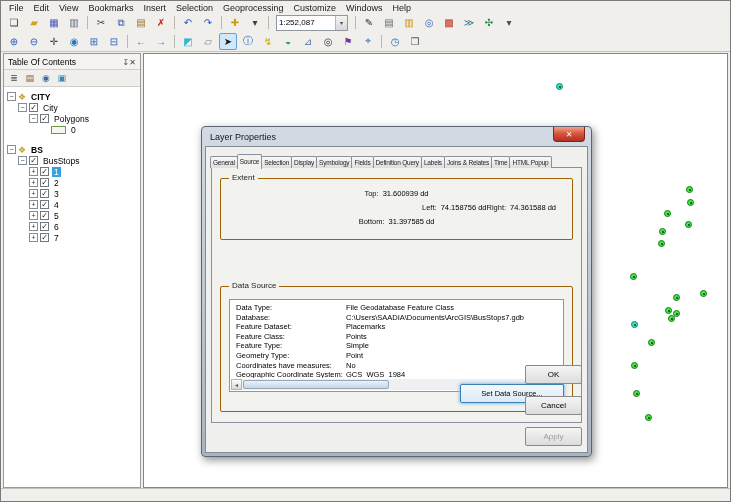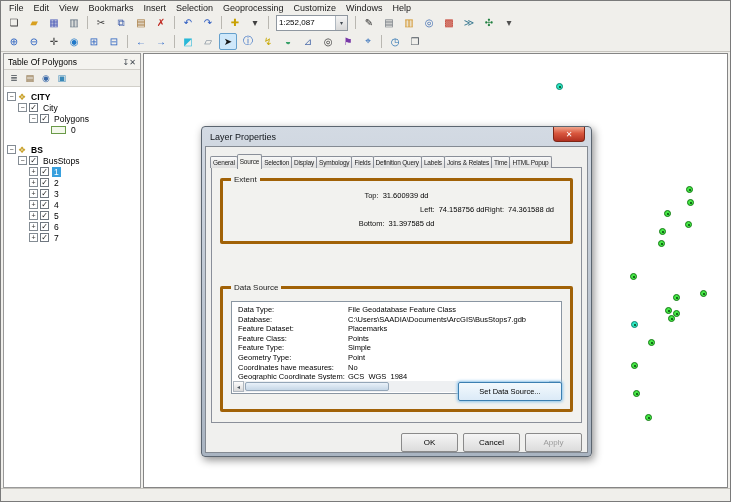--- a/index.html
+++ b/index.html
@@ -45,38 +45,38 @@
 
   
   #dialog{position:absolute;left:200px;top:125px;width:391px;height:331px;background:linear-gradient(#d3dae3,#a9b4c1);border:1px solid #5b6570;border-radius:4px;box-shadow:2px 3px 8px rgba(0,0,0,.45);padding:0 3px 3px;box-sizing:border-box;}
   #dialog-titlebar{height:19px;display:flex;align-items:center;font-size:9px;color:#10151a;padding-left:5px;position:relative;}
   #dialog-close{position:absolute;right:3px;top:0;width:30px;height:14px;background:linear-gradient(#f0a58c,#d9573e 45%,#b03020);border:1px solid #7d2616;border-top:none;border-radius:0 0 4px 4px;color:#fff;font-size:8px;display:flex;align-items:center;justify-content:center;cursor:default;}
   #dialog-body{position:absolute;left:3px;right:3px;top:19px;bottom:3px;background:#f0f0ee;border:1px solid #848a92;box-sizing:border-box;}
   #tabs{position:absolute;left:4px;right:4px;top:5px;height:16px;display:flex;align-items:flex-end;z-index:2;}
   .tab{font-size:6.5px;letter-spacing:-0.2px;padding:0 2px;background:linear-gradient(#f9f9f9,#dedede);border:1px solid #8a8f99;border-bottom:none;border-radius:2px 2px 0 0;margin-right:-1px;height:12px;line-height:12px;box-sizing:border-box;white-space:nowrap;color:#222;cursor:default;}
   .tab.active{height:15px;line-height:14px;background:#f2f2ef;margin-bottom:-1px;z-index:3;position:relative;}
   #tab-panel{position:absolute;left:5px;right:5px;top:20px;bottom:29px;border:1px solid #8a8f99;background:#f2f2ef;}
-  .groupbox{position:absolute;border:3px solid #a16207;border-radius:2px;}
+  .groupbox{position:absolute;border:1px solid #a16207;border-radius:2px;}
   .group-title{position:absolute;top:-6px;left:8px;background:#f2f2ef;padding:0 3px;font-size:8px;color:#222;}
   #extent-group{left:8px;right:8px;top:10px;height:60px;font-size:7.5px;color:#000;}
   .ext-line1{margin-top:10px;text-align:center;}
   .ext-line2{display:flex;justify-content:flex-end;padding:0 16px;margin-top:5px;}
   .ext-line3{text-align:center;margin-top:5px;}
   .ext-k{margin-right:4px;color:#111;}
   #ds-group{left:8px;right:8px;top:82px;bottom:10px;margin-top:36px;}
   .ds-box{position:absolute;left:8px;right:8px;top:12px;height:93px;background:#fff;border:1px solid #8a96a2;box-sizing:border-box;}
   .ds-rows{position:absolute;left:1px;right:1px;top:1px;bottom:13px;overflow:hidden;padding:2px 0 0 5px;}
   .kv-row{display:flex;font-size:7.5px;line-height:9.6px;white-space:nowrap;color:#000;}
   .kv-key{width:110px;flex:none;}
   .ds-scrollbar{position:absolute;left:1px;right:1px;bottom:1px;height:11px;background:#eef0f2;display:flex;align-items:center;}
   .scroll-btn{width:11px;height:11px;font-size:5px;display:flex;align-items:center;justify-content:center;background:linear-gradient(#fdfdfd,#d9d9d9);border:1px solid #aeb6be;color:#4d565e;box-sizing:border-box;flex:none;}
   .scroll-thumb{height:9px;width:44%;margin:0 1px;background:linear-gradient(#e9f1f9,#c6d7e7);border:1px solid #94a6b8;border-radius:2px;box-sizing:border-box;flex:none;}
   .scroll-track{flex:1;}
   .set-btn{position:absolute;right:8px;bottom:8px;width:102px;height:17px;font-size:7.5px;display:flex;align-items:center;justify-content:center;background:linear-gradient(#f3f9fd,#dbeaf7);border:1px solid #3c7fb1;border-radius:2px;box-shadow:0 0 3px 1px #8cc4ec;color:#000;cursor:default;}
-  #dialog-buttons{position:absolute;right:5px;bottom:0;display:flex;gap:5px;}
+  #dialog-buttons{position:absolute;right:5px;bottom:6px;display:flex;gap:12px;flex-direction:column;}
   .dlg-btn{width:55px;height:17px;font-size:8px;display:flex;align-items:center;justify-content:center;background:linear-gradient(#f5f5f5,#dcdcdc);border:1px solid #8a8a8a;border-radius:2px;color:#000;cursor:default;}
   .dlg-btn.disabled{color:#9b9b9b;}
 </style>
 </head>
 <body>
 
 <div id="app">
   <div id="menubar">
       <span class="menu-item">File</span>
       <span class="menu-item">Edit</span>
@@ -141,21 +141,21 @@
       <span class="tb-icon" style="color: rgb(48, 48, 48);">◎</span>
       <span class="tb-icon" style="color: rgb(120, 56, 168);">⚑</span>
       <span class="tb-icon" style="color: rgb(40, 104, 184);">⌖</span>
       <span class="tb-sep"></span>
       <span class="tb-icon" style="color: rgb(40, 112, 176);">◷</span>
       <span class="tb-icon" style="color: rgb(80, 88, 96);">❐</span>
     </div>
 
   <div id="toc-panel">
     <div id="toc-titlebar">
-      <span id="toc-title">Table Of Polygons</span>
+      <span id="toc-title">Table Of Contents</span>
       <span id="toc-titlebar-icons"><span class="toc-cap-icon">↧</span><span class="toc-cap-icon">✕</span></span>
     </div>
     <div id="toc-toolbar">
         <span class="toc-tb-icon" style="color: rgb(64, 72, 80);">≣</span>
         <span class="toc-tb-icon" style="color: rgb(128, 96, 48);">▤</span>
         <span class="toc-tb-icon" style="color: rgb(56, 104, 168);">◉</span>
         <span class="toc-tb-icon" style="color: rgb(56, 136, 184);">▣</span>
       </div>
     <div id="toc-tree">
         <div class="tree-row" style="padding-left: 3px;">

